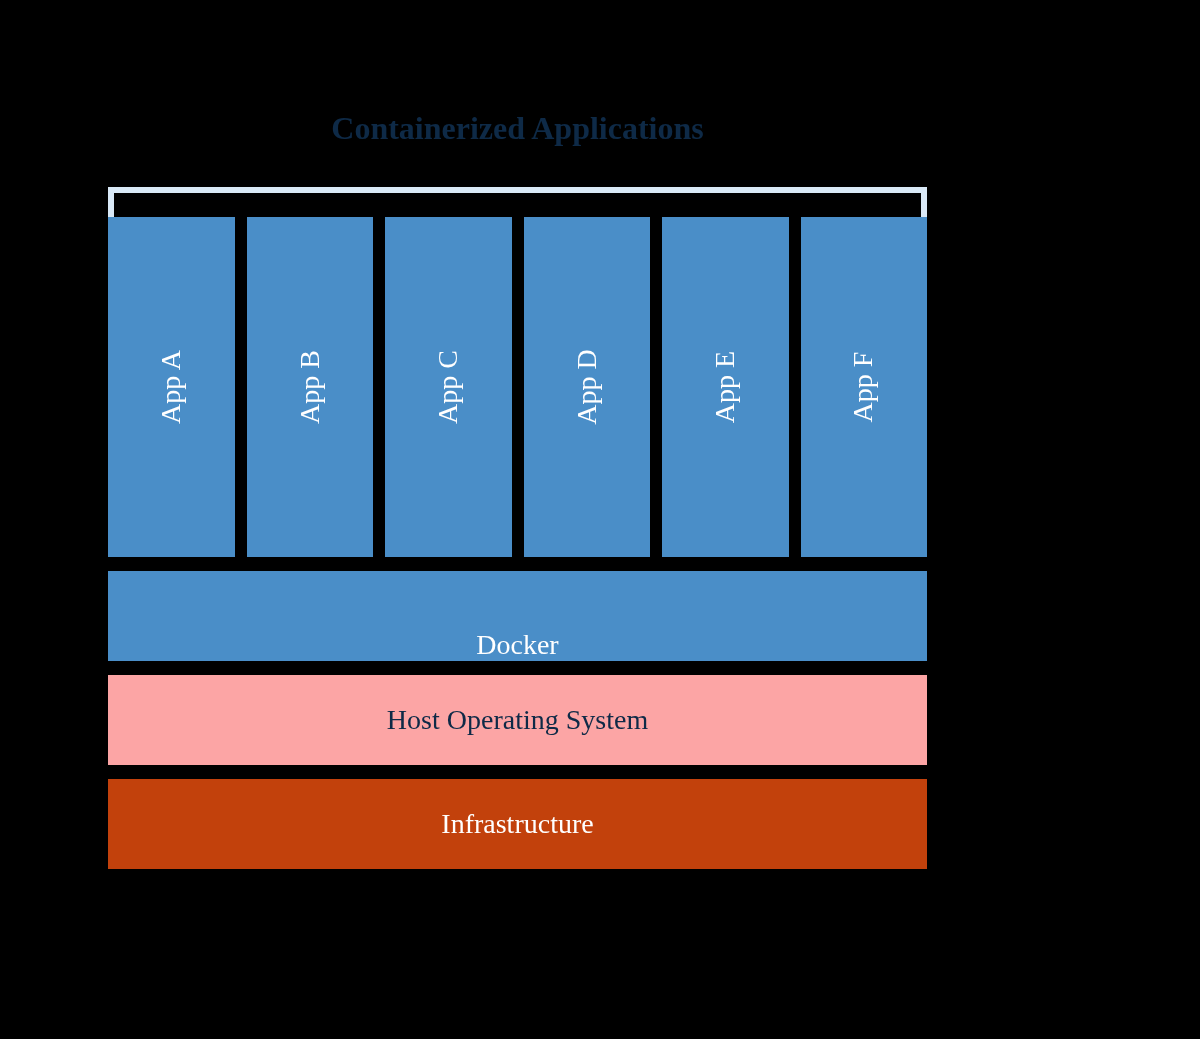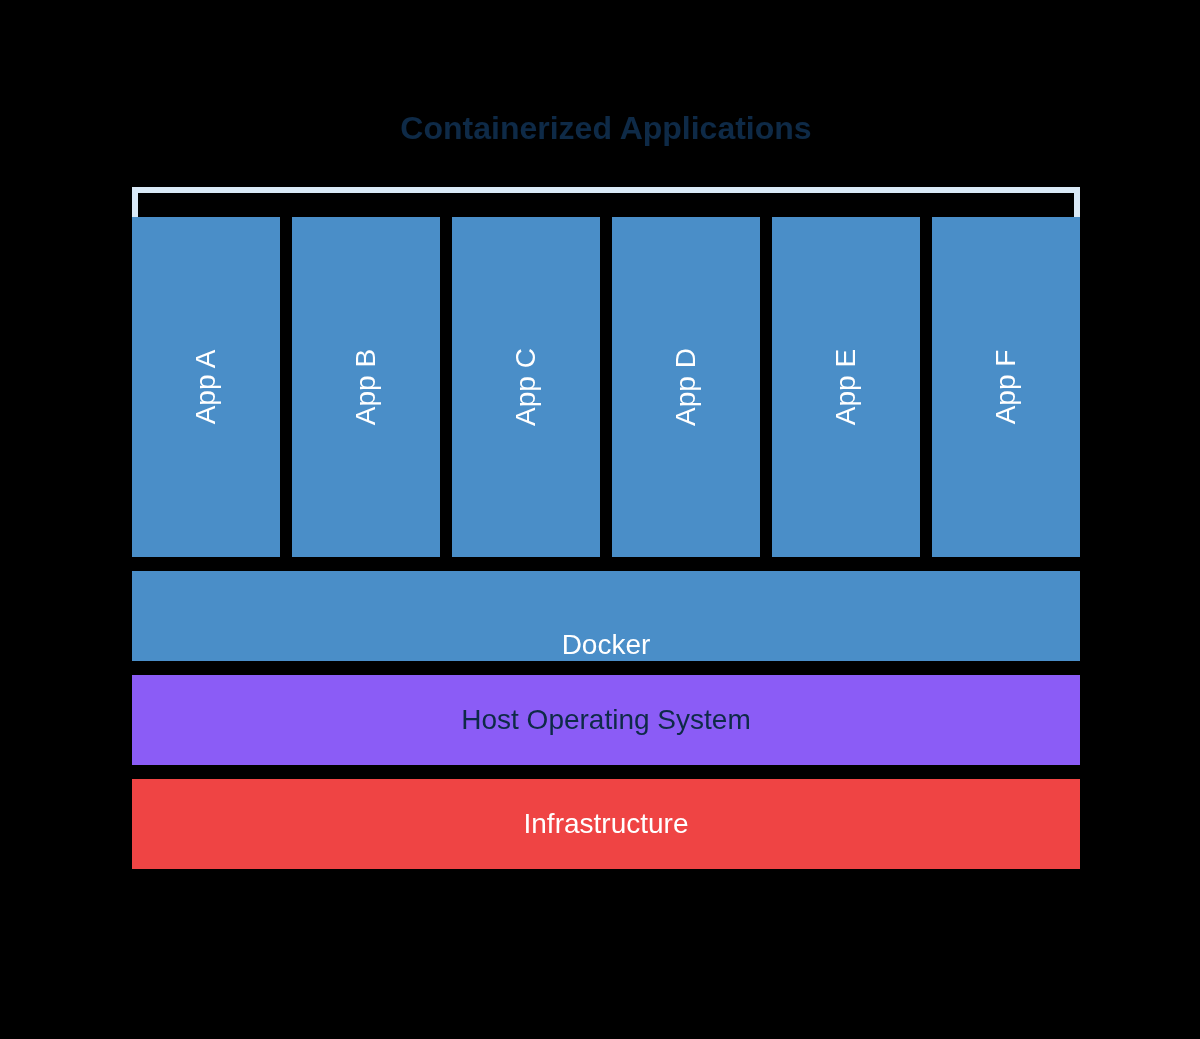--- a/index.html
+++ b/index.html
@@ -9,23 +9,24 @@
     }
     body {
       background: #000;
       font-family: -apple-system, BlinkMacSystemFont, 'Segoe UI', Helvetica, Arial, sans-serif;
       width: 1200px;
       height: 1039px;
       position: relative;
     }
     .diagram {
       position: absolute;
-      left: 132px;
+      left: 108px;
       top: 110px;
-      width: 948px;
+      width: 819px;
+      font-family: Liberation Serif, serif;
     }
     .title {
       text-align: center;
       color: #0e2a47;
       font-size: 32px;
       font-weight: 600;
       margin-bottom: 40px;
     }
     .bracket {
       height: 30px;
@@ -62,26 +63,26 @@
       font-size: 28px;
       font-weight: 400;
       margin-bottom: 14px;
     }
     .docker-layer {
       background: #4a8ec8;
       color: #fff;
       align-items: flex-end;
     }
     .host-layer {
-      background: #8b5cf6;
+      background: #fca5a5;
       color: #0e2a47;
       text-align: right;
     }
     .infra-layer {
-      background: #ef4444;
+      background: #c2410c;
       color: #fff;
       margin-bottom: 0;
     }
   </style>
 </head>
 <body>
 
 <div class="diagram">
   <div class="title">Containerized Applications</div>
 

